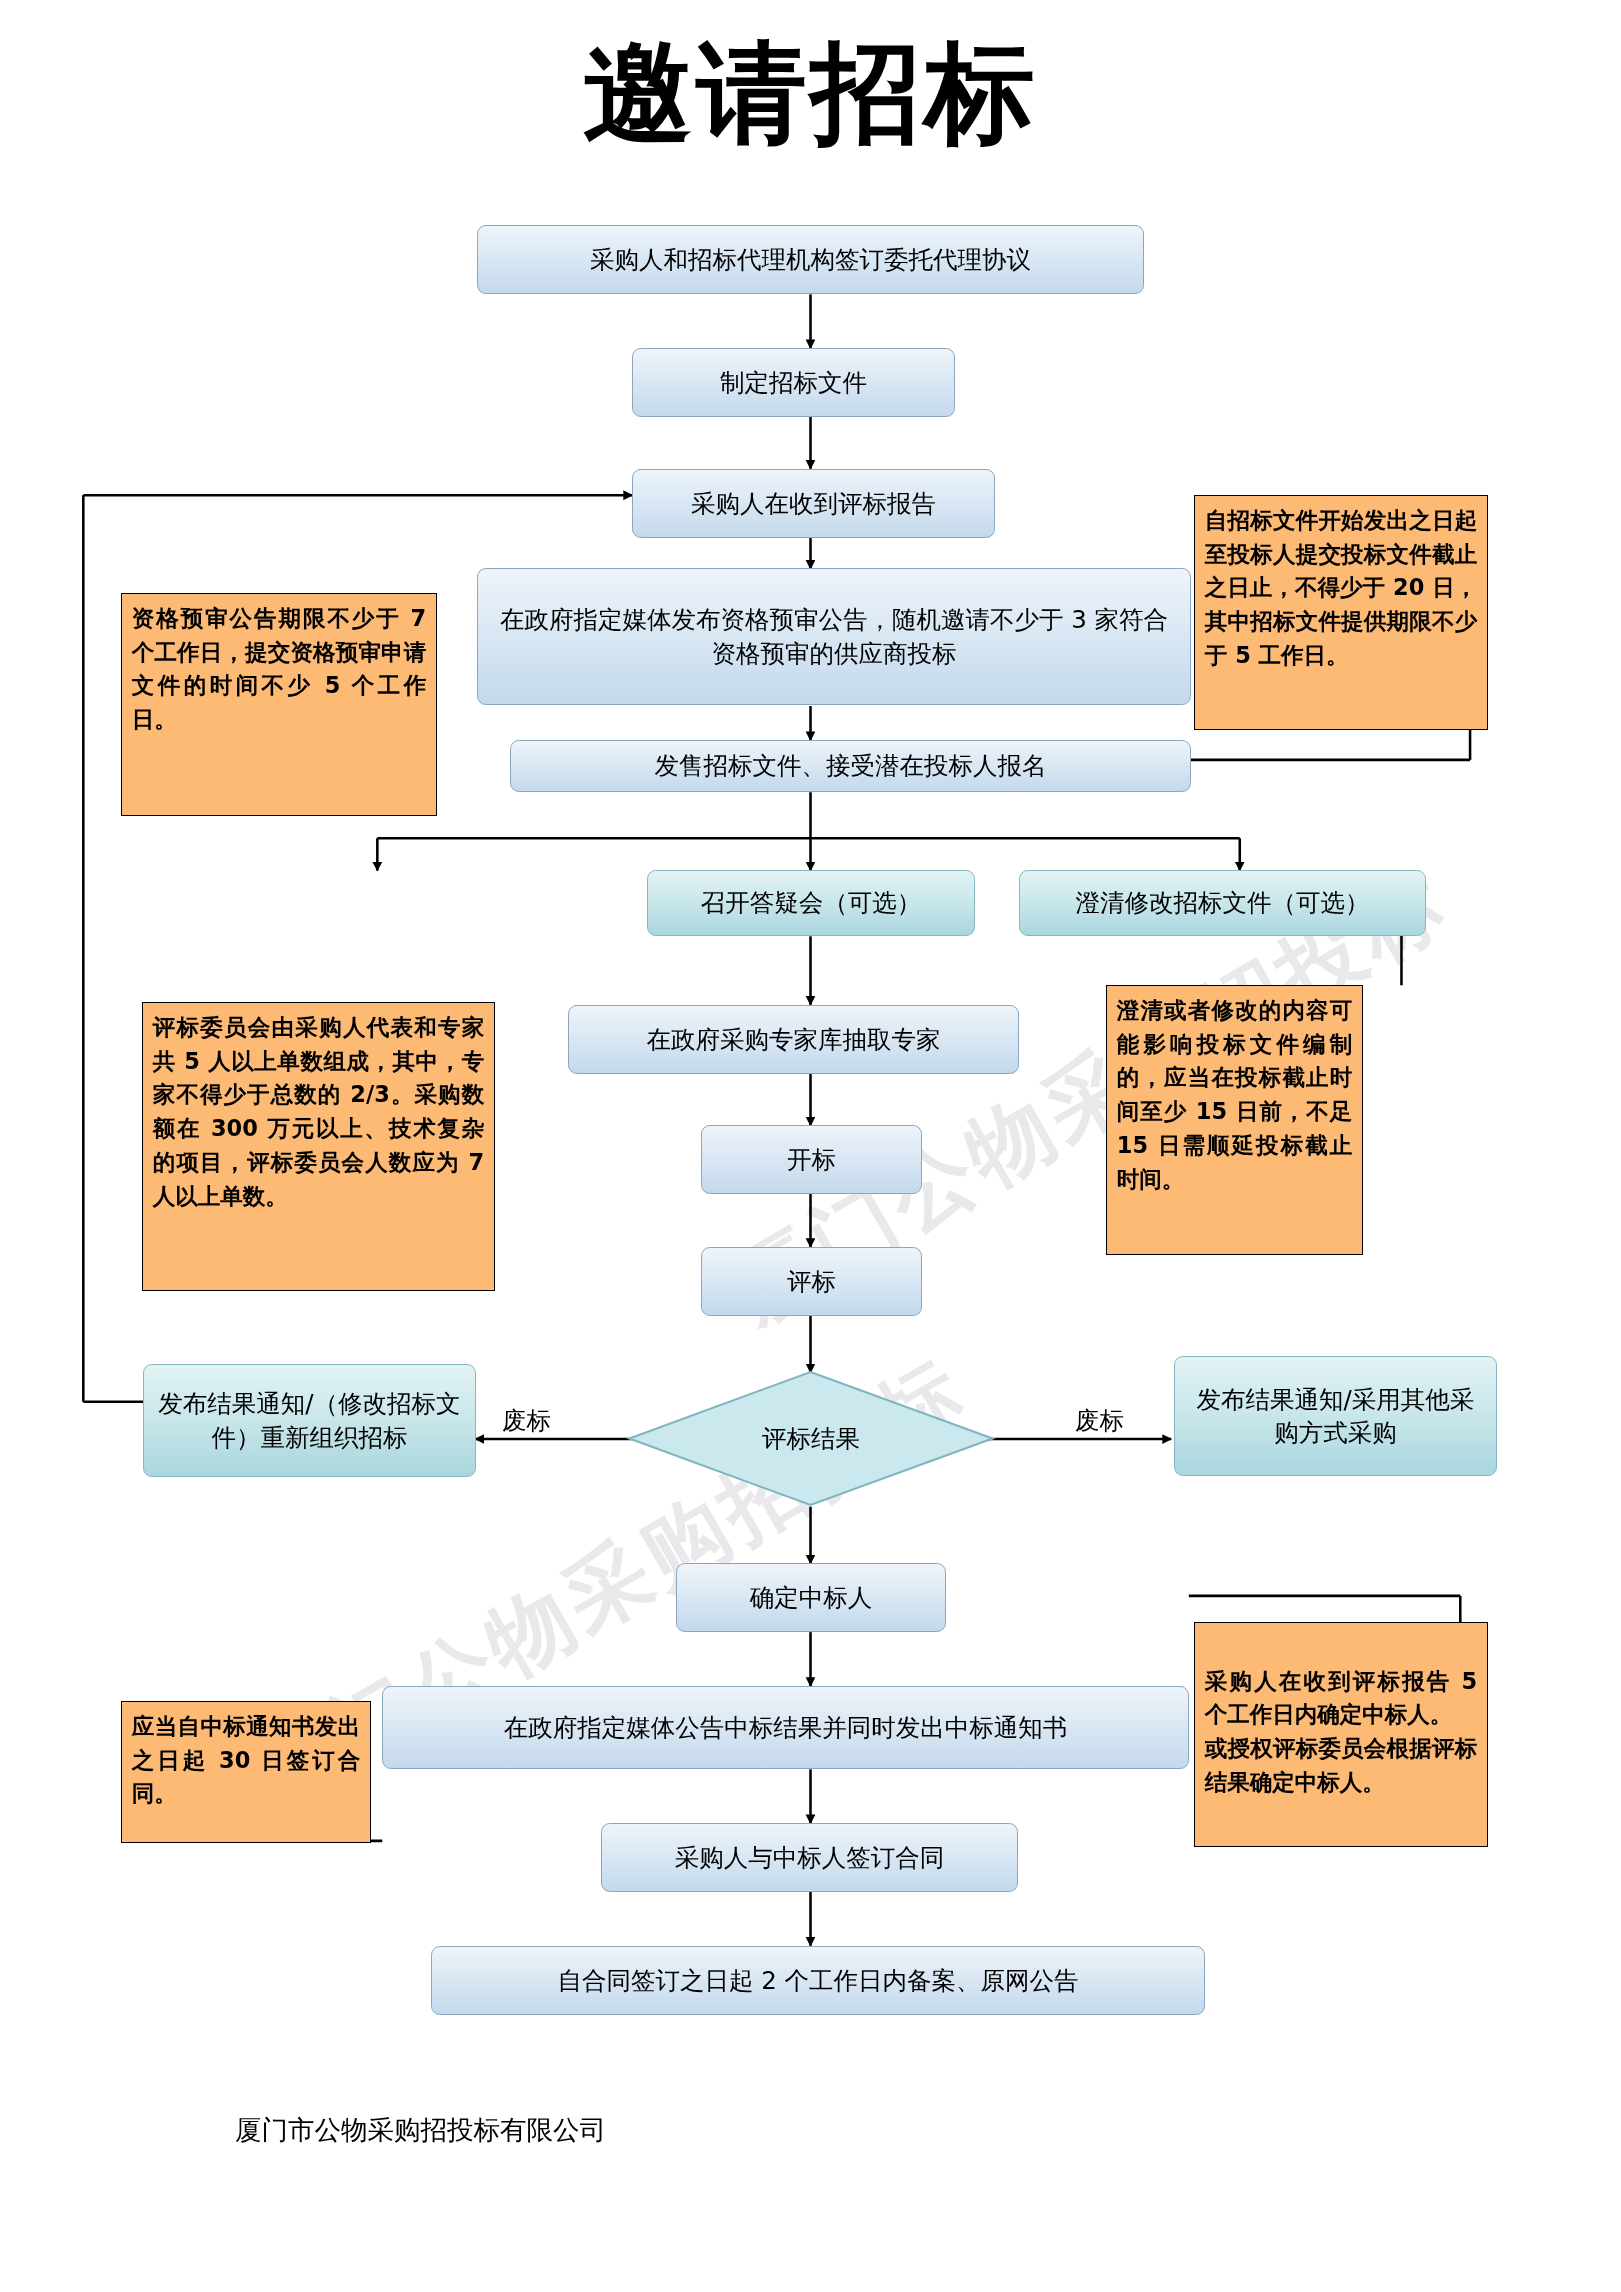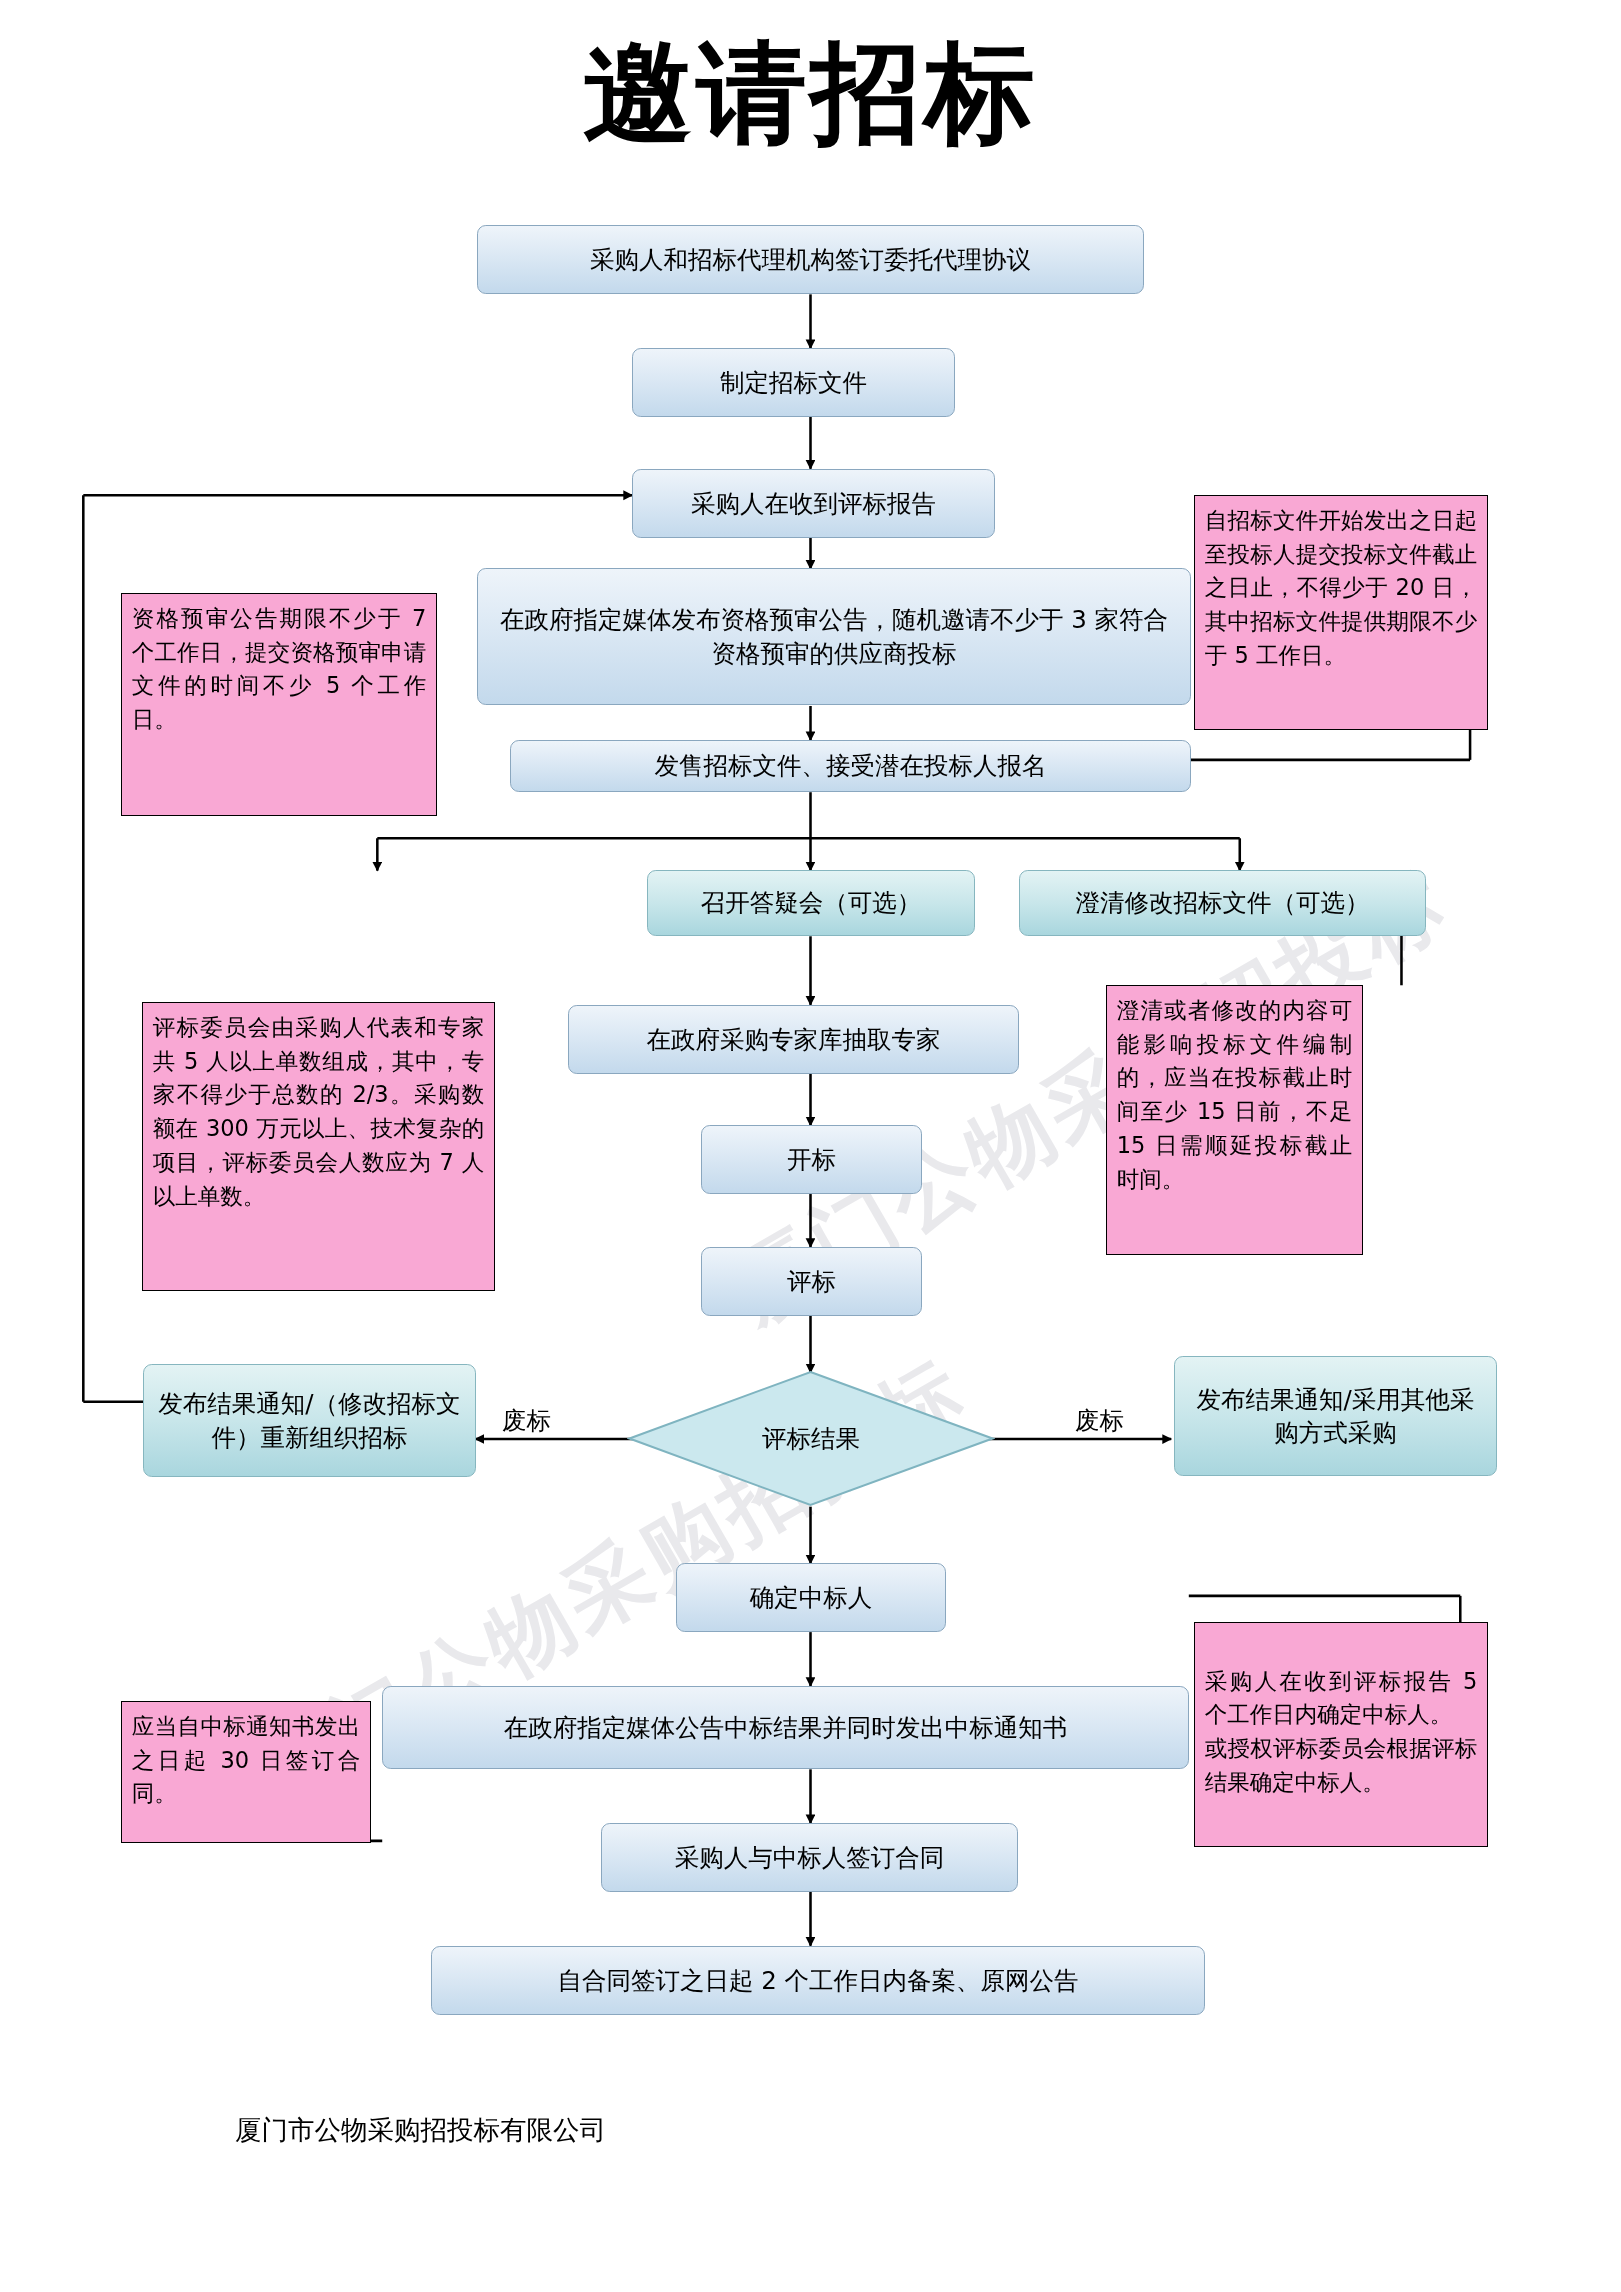--- a/index.html
+++ b/index.html
@@ -8,22 +8,22 @@
 
   .wm{position:absolute;color:#e9e9ec;font-size:84px;font-weight:bold;transform:rotate(-30deg);white-space:nowrap;pointer-events:none;user-select:none;letter-spacing:5.9px;}
 
   .title{position:absolute;left:0;top:19.6px;width:1621px;text-align:center;font-size:110px;font-weight:bold;letter-spacing:3.9px;font-family:"DejaVu Sans","Liberation Sans",sans-serif;}
 
   .node{position:absolute;box-sizing:border-box;border:1px solid #8aa7bf;border-radius:8.8px;
         background:linear-gradient(to bottom,#eef4fa 0%,#dbe8f4 45%,#c3d9ec 100%);
         display:flex;align-items:center;justify-content:center;text-align:center;
         font-size:24.5px;line-height:1.35;padding:3.9px 9.8px;}
   .node.teal{background:linear-gradient(to bottom,#e3f3f4 0%,#c8e6ea 50%,#a9d6de 100%);border-color:#86b6bf;}
-  .note{position:absolute;box-sizing:border-box;border:1.5px solid #000;background:#f9a8d4;
-        font-size:22.5px;line-height:1.5;padding:7.8px 9.8px;text-align:justify;}
+  .note{position:absolute;box-sizing:border-box;border:1.5px solid #000;background:#fdba74;
+        font-size:22.5px;line-height:1.5;padding:7.8px 9.8px;text-align:justify;font-weight:bold;}
   .diamond{position:absolute;}
   .elabel{position:absolute;font-size:24.5px;}
   .footer{position:absolute;font-size:26.5px;}
   svg.lines{position:absolute;left:0;top:0;width:1621px;height:2293px;pointer-events:none;}
 </style>
 </head>
 <body>
 
 <div id="page">
 

